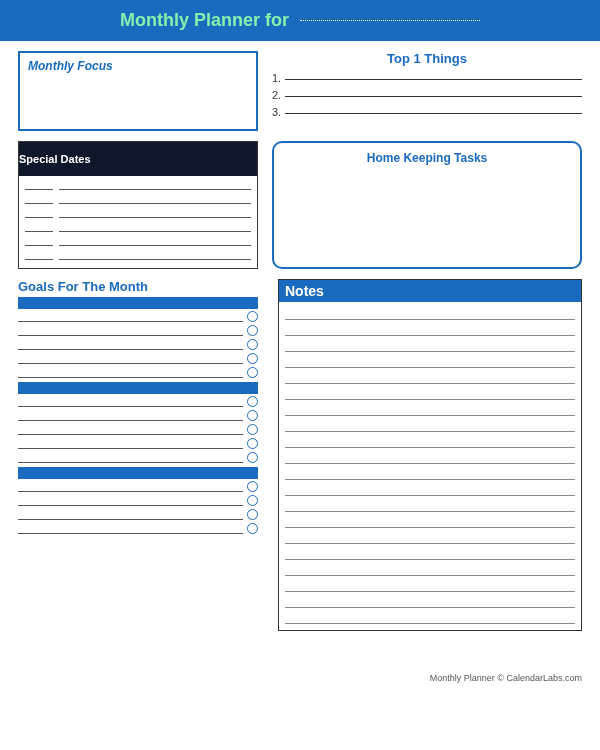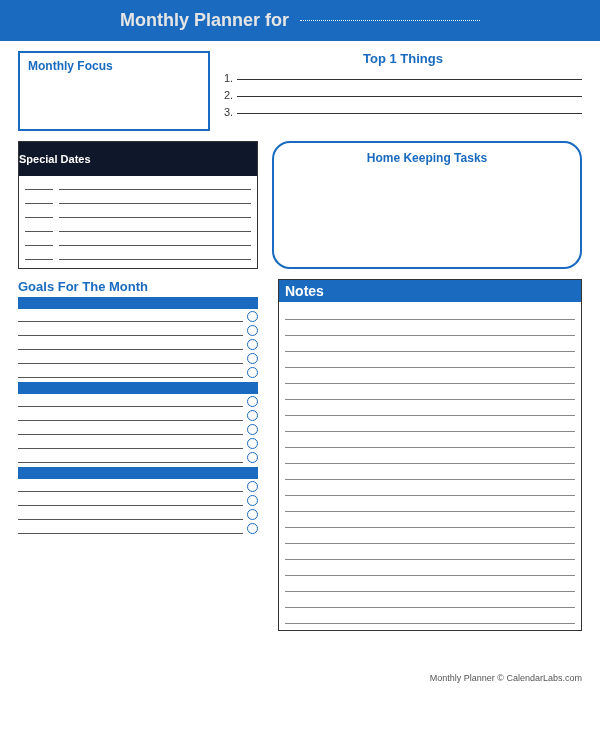--- a/index.html
+++ b/index.html
@@ -8,21 +8,21 @@
       height: 750px;
       background: #fff;
       font-family: Arial, sans-serif;
       font-size: 11px;
       overflow: hidden;
     }
 
     
     .header {
       background: #1a6bbf;
-      color: #e5e5e5;
+      color: #86efac;
       text-align: center;
       padding: 10px 0;
       font-size: 18px;
       font-weight: bold;
     }
     .header .title-line {
       border-bottom: 1px dotted white;
       display: inline-block;
       width: 180px;
       margin-left: 6px;
@@ -37,23 +37,24 @@
 
     
     .row1 {
       display: flex;
       gap: 14px;
       margin-bottom: 10px;
     }
 
     .monthly-focus-box {
       border: 2px solid #1a6bbf;
-      width: 192px;
+      width: 240px;
       height: 80px;
       padding: 6px 8px;
+      font-style: italic;
     }
     .monthly-focus-box .box-title {
       color: #1a6bbf;
       font-weight: bold;
       font-size: 12px;
       margin-bottom: 4px;
     }
 
     .top3-container {
       flex: 1;
@@ -117,21 +118,21 @@
     }
     .date-desc {
       flex: 1;
       border-bottom: 1px solid #555;
       height: 10px;
     }
 
     .home-keeping-box {
       flex: 1;
       border: 2px solid #1a6bbf;
-      border-radius: 18px;
+      border-radius: 10px;
       padding: 8px;
       display: flex;
       flex-direction: column;
     }
     .home-keeping-box .box-title {
       color: #1a6bbf;
       font-weight: bold;
       font-size: 12px;
       text-align: center;
       margin-bottom: 4px;

